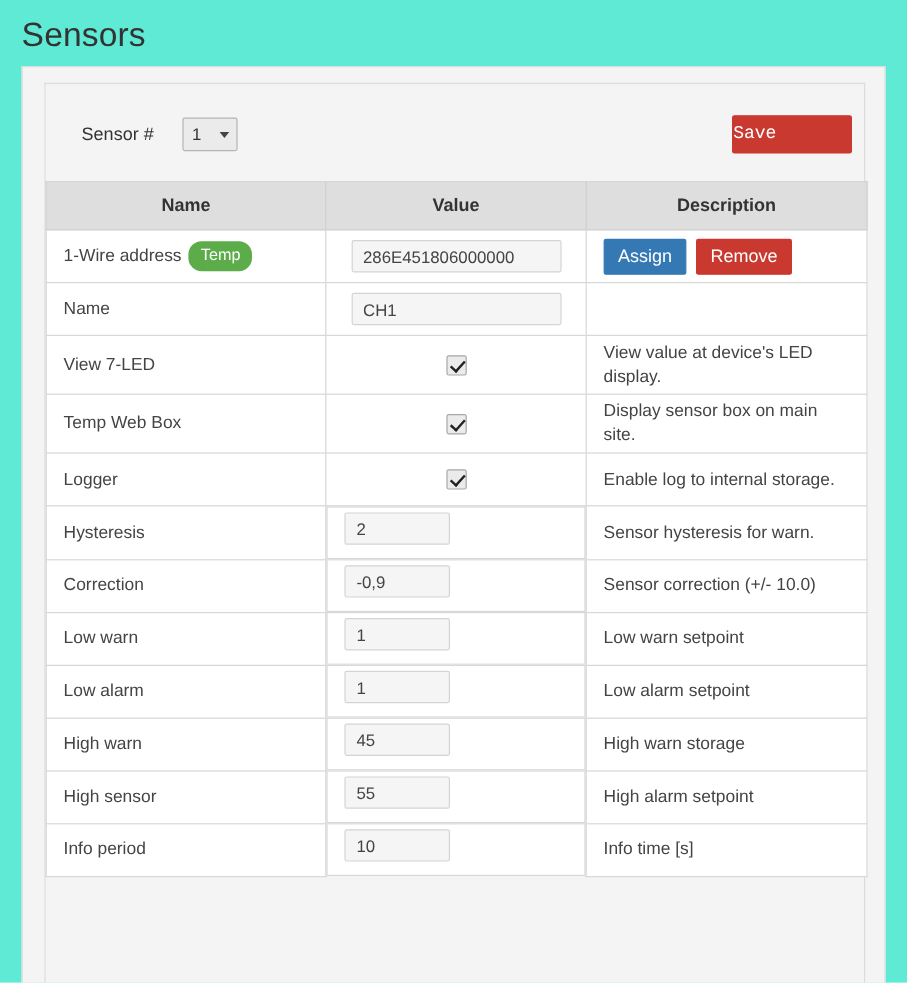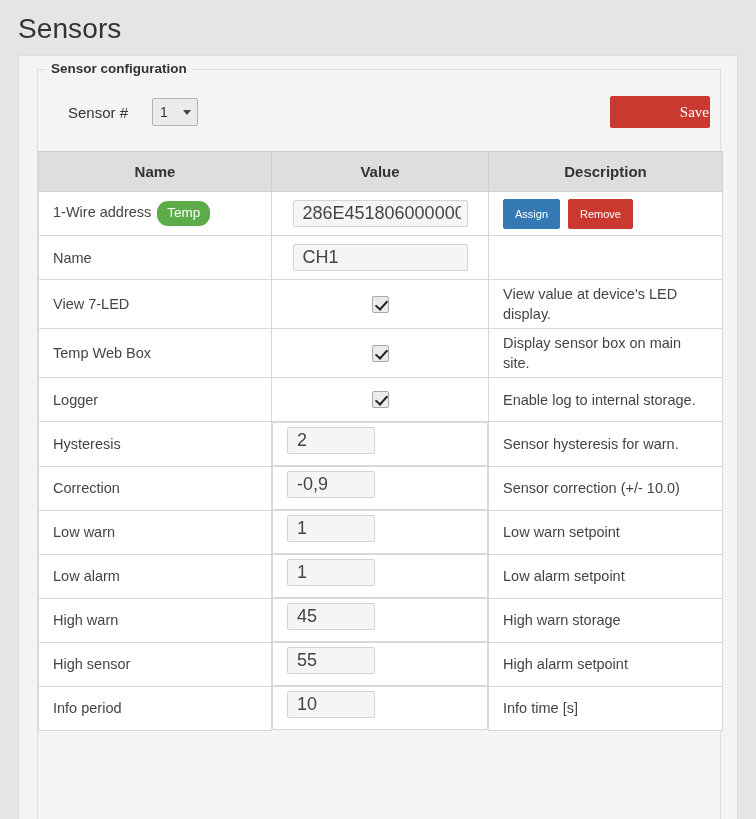--- a/index.html
+++ b/index.html
@@ -7,21 +7,21 @@
     margin: 0; padding: 0;
     width: 756px; height: 819px;
     background: #ffffff;
     font-family: "Liberation Sans", sans-serif;
     color: #333333;
     overflow: hidden;
   }
   #page {
     position: relative;
     width: 756px; height: 819px;
-    background: #e5e5e5;
+    background: #5eead4;
   }
 
   
   .page-title {
     font-size: 28px;
     font-weight: 400;
     color: #333333;
     margin: 0;
     padding: 12px 0 0 18px;
     line-height: 34px;
@@ -102,23 +102,23 @@
 
   .save-button {
     position: absolute;
     right: 12px; top: 4px;
     width: 100px; height: 32px;
     background: #c9392f;
     border: 1px solid #c9392f;
     border-radius: 2px;
     color: #ffffff;
     font-size: 15px;
-    font-family: Liberation Serif, serif;
+    font-family: Liberation Mono, monospace;
     line-height: 30px;
-    text-align: right;
+    text-align: left;
     cursor: pointer;
   }
 
   
   .table-wrap {
     position: absolute;
     left: 0; top: 81px;
     width: 684px;
   }
   table.sensor-table {
@@ -162,21 +162,21 @@
   td.cell-name  { line-height: 20px; }
 
   .row-tall td { height: 65px; }
 
   
   .txt {
     background: #f5f5f5;
     border: 1px solid #d4d4d4;
     border-radius: 2px;
     font-family: "Liberation Sans", sans-serif;
-    font-size: 18px;
+    font-size: 14px;
     color: #444444;
     height: 27px;
     padding: 0 6px 0 9px;
     outline: none;
   }
   .txt.wide   { width: 175px; }
   .txt.narrow { width: 88px; }
   .val-left { display: flex; justify-content: flex-start; padding-left: 8px; }
 
   
@@ -193,21 +193,21 @@
   }
 
   
   .btn-sm {
     display: inline-block;
     height: 30px;
     line-height: 28px;
     padding: 0 11px;
     border-radius: 2px;
     color: #ffffff;
-    font-size: 11px;
+    font-size: 15px;
     text-align: center;
     cursor: pointer;
     border: 1px solid transparent;
     font-family: "Liberation Sans", sans-serif;
   }
   .btn-assign { background: #3579b4; border-color: #3579b4; }
   .btn-remove { background: #c9392f; border-color: #c9392f; margin-left: 8px; }
   td.cell-desc.btn-cell { padding: 0 14px; }
 
   
@@ -234,21 +234,20 @@
 </head>
 <body>
 
 <div id="page">
 
   <h1 class="page-title">Sensors</h1>
 
   <div class="panel">
 
     <div class="fieldset">
-      <span class="legend">Sensor configuration</span>
 
       <div class="selector-row">
         <span class="sensor-label">Sensor #</span>
 
         <div class="sensor-select">
           <span class="sel-val">1</span>
           <span class="caret"></span>
         </div>
 
         <div class="save-button">Save</div>

